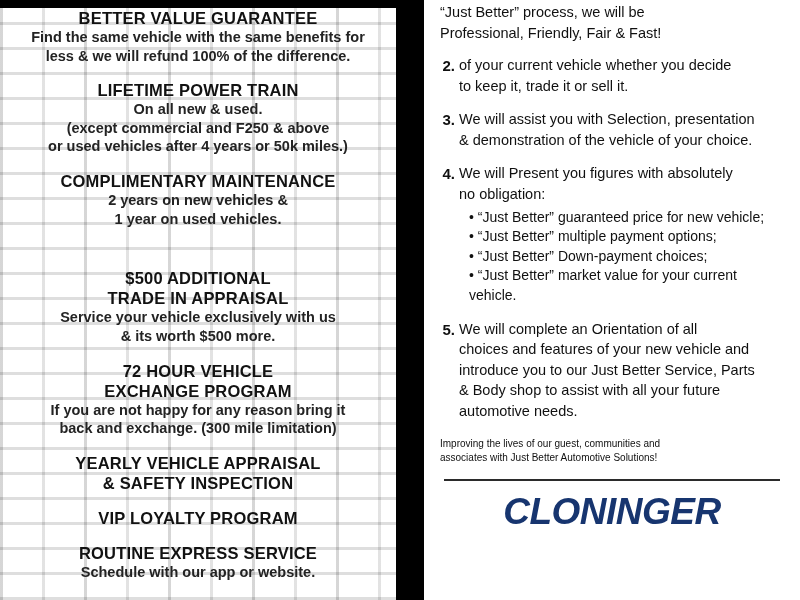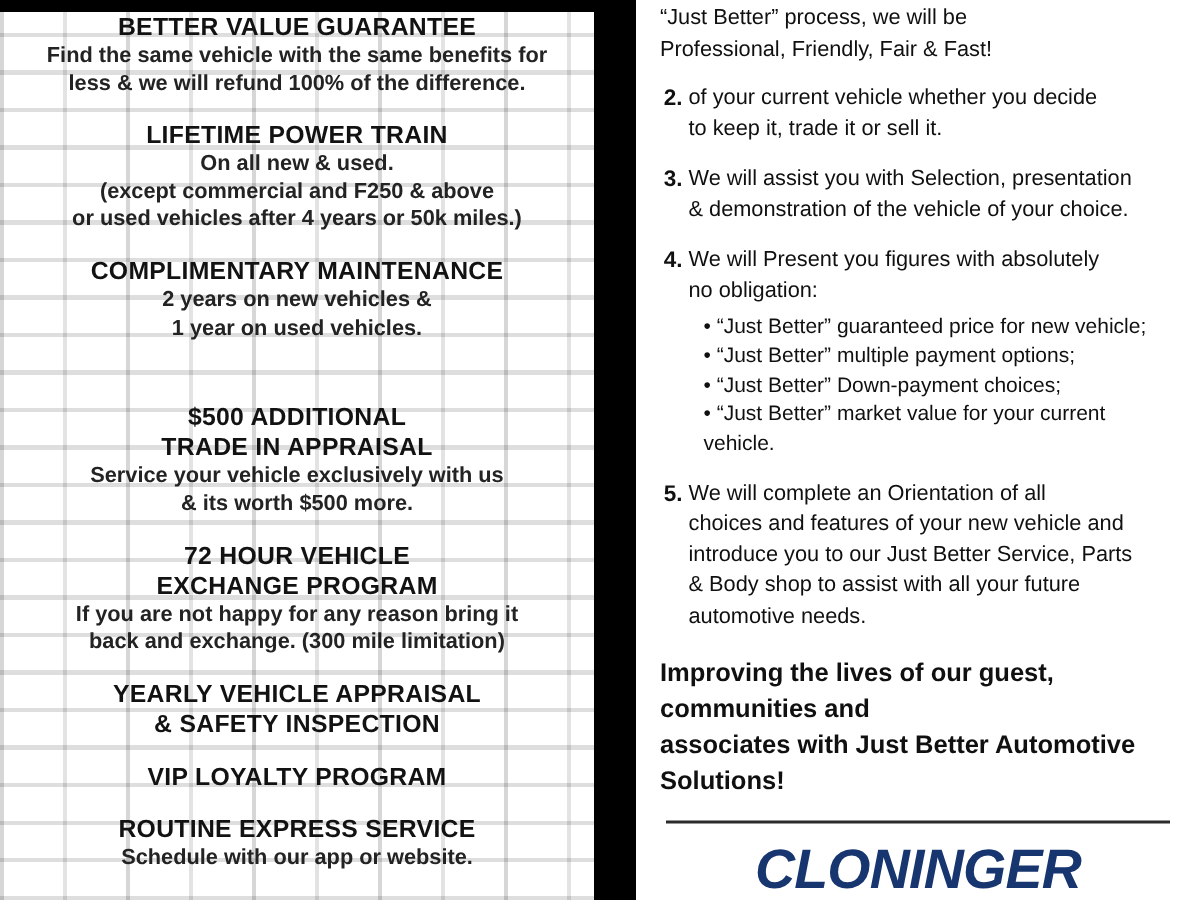--- a/index.html
+++ b/index.html
@@ -132,22 +132,22 @@
     margin-bottom: 12px;
   }
   .bullets {
     margin: 3px 0 0 10px;
   }
   .bullet {
     font-size: 14px;
     line-height: 1.4;
   }
   .closing {
-    font-size: 17px;
-    font-weight: bold;
+    font-size: 10px;
+    font-weight: normal;
     line-height: 1.4;
     margin: 16px 0 14px 0;
   }
   .divider {
     height: 2px;
     background: #2b2b2b;
     margin: 6px 4px 12px 4px;
   }
 
   

